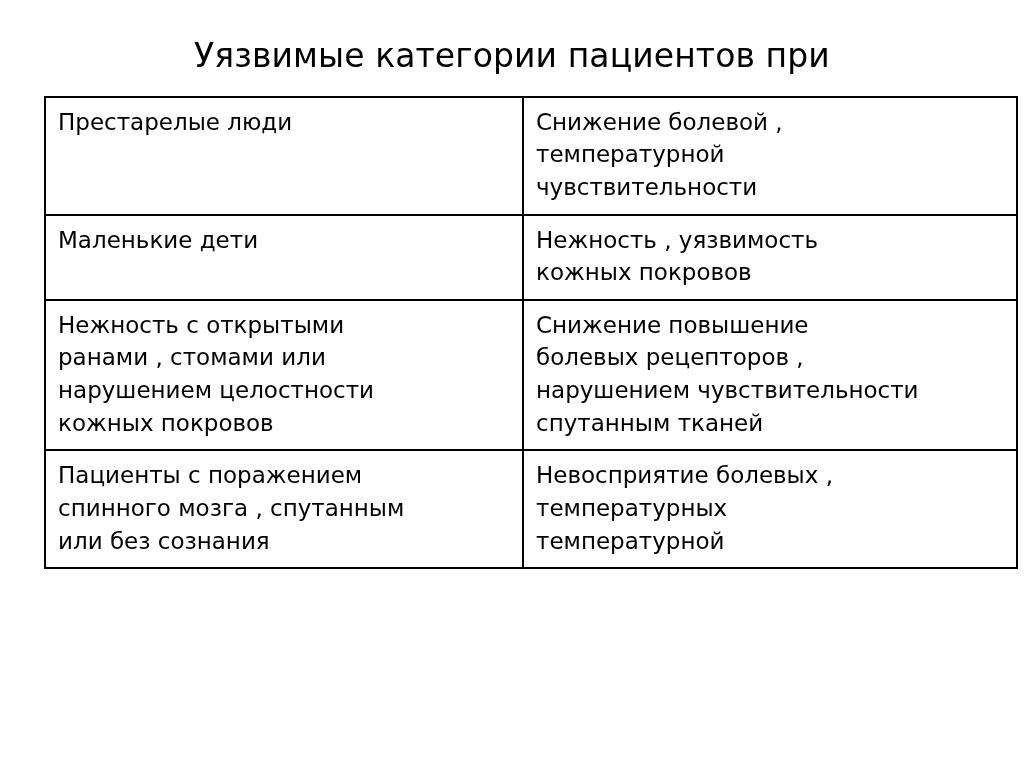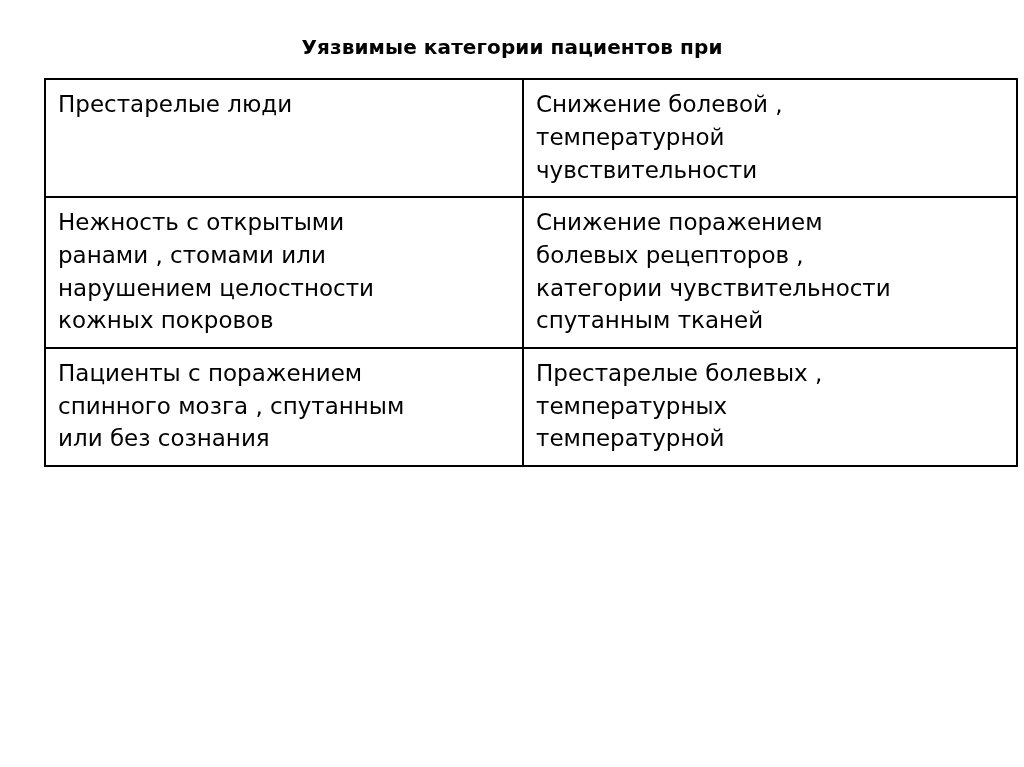--- a/index.html
+++ b/index.html
@@ -16,22 +16,22 @@
   }
   .slide {
     position: relative;
     width: 1024px;
     height: 767px;
     box-sizing: border-box;
     padding: 34px 44px 0 44px;
   }
   .title {
     text-align: center;
-    font-weight: bold;
-    font-size: 20px;
+    font-weight: normal;
+    font-size: 33px;
     line-height: 1.32;
     letter-spacing: 0.1px;
     margin: 0 auto 18px auto;
     width: 86%;
   }
   .title-line {
     display: block;
   }
   table.content-table {
     width: 920px;
@@ -75,40 +75,49 @@
           <span class="cell-line">Престарелые люди</span>
         </td>
         <td class="col-right">
           <span class="cell-line">Снижение болевой ,</span>
           <span class="cell-line">температурной</span>
           <span class="cell-line">чувствительности</span>
         </td>
       </tr>
       <tr>
         <td class="col-left">
+          <span class="cell-line">Маленькие дети</span>
+        </td>
+        <td class="col-right">
+          <span class="cell-line">Нежность , уязвимость</span>
+          <span class="cell-line">кожных покровов</span>
+        </td>
+      </tr>
+      <tr>
+        <td class="col-left">
           <span class="cell-line">Нежность с открытыми</span>
           <span class="cell-line">ранами , стомами или</span>
           <span class="cell-line">нарушением целостности</span>
           <span class="cell-line">кожных покровов</span>
         </td>
         <td class="col-right">
-          <span class="cell-line">Снижение поражением</span>
+          <span class="cell-line">Снижение повышение</span>
           <span class="cell-line">болевых рецепторов ,</span>
-          <span class="cell-line">категории чувствительности</span>
+          <span class="cell-line">нарушением чувствительности</span>
           <span class="cell-line">спутанным тканей</span>
         </td>
       </tr>
       <tr>
         <td class="col-left">
           <span class="cell-line">Пациенты с поражением</span>
           <span class="cell-line">спинного мозга , спутанным</span>
           <span class="cell-line">или без сознания</span>
         </td>
         <td class="col-right">
-          <span class="cell-line">Престарелые болевых ,</span>
+          <span class="cell-line">Невосприятие болевых ,</span>
           <span class="cell-line">температурных</span>
           <span class="cell-line">температурной</span>
         </td>
       </tr>
     </tbody>
   </table>
 
 </div>
 
 </body></html>

